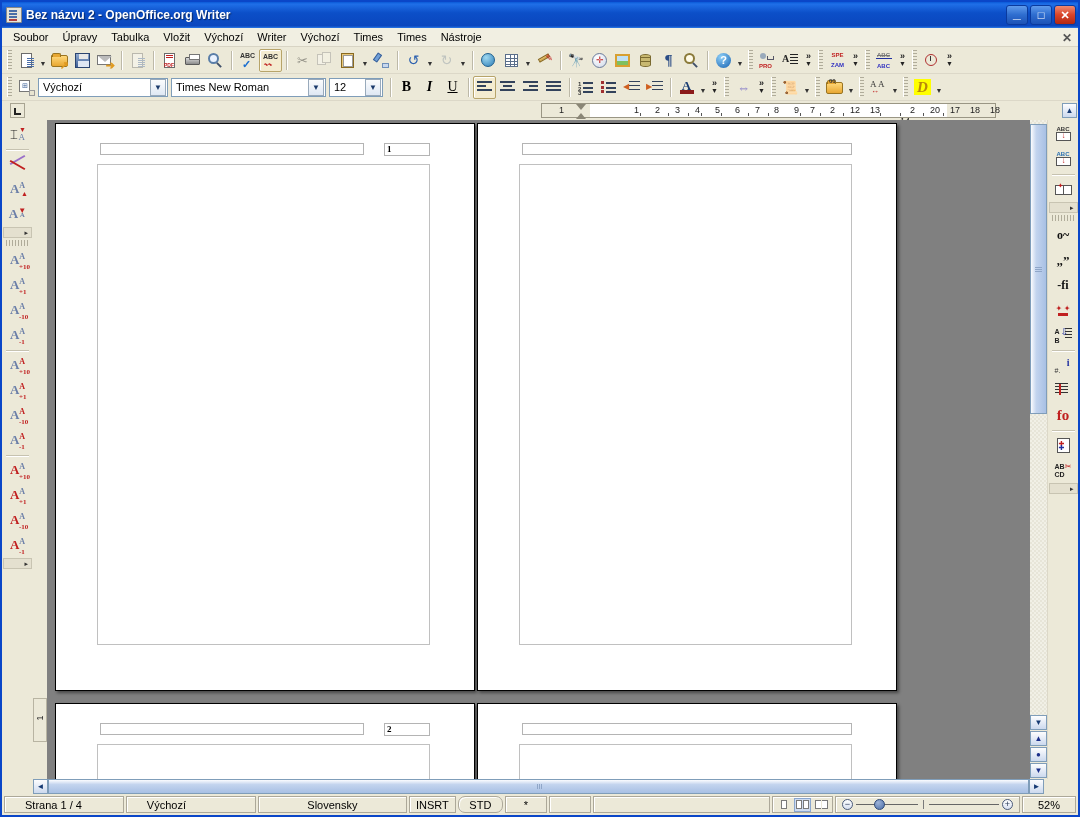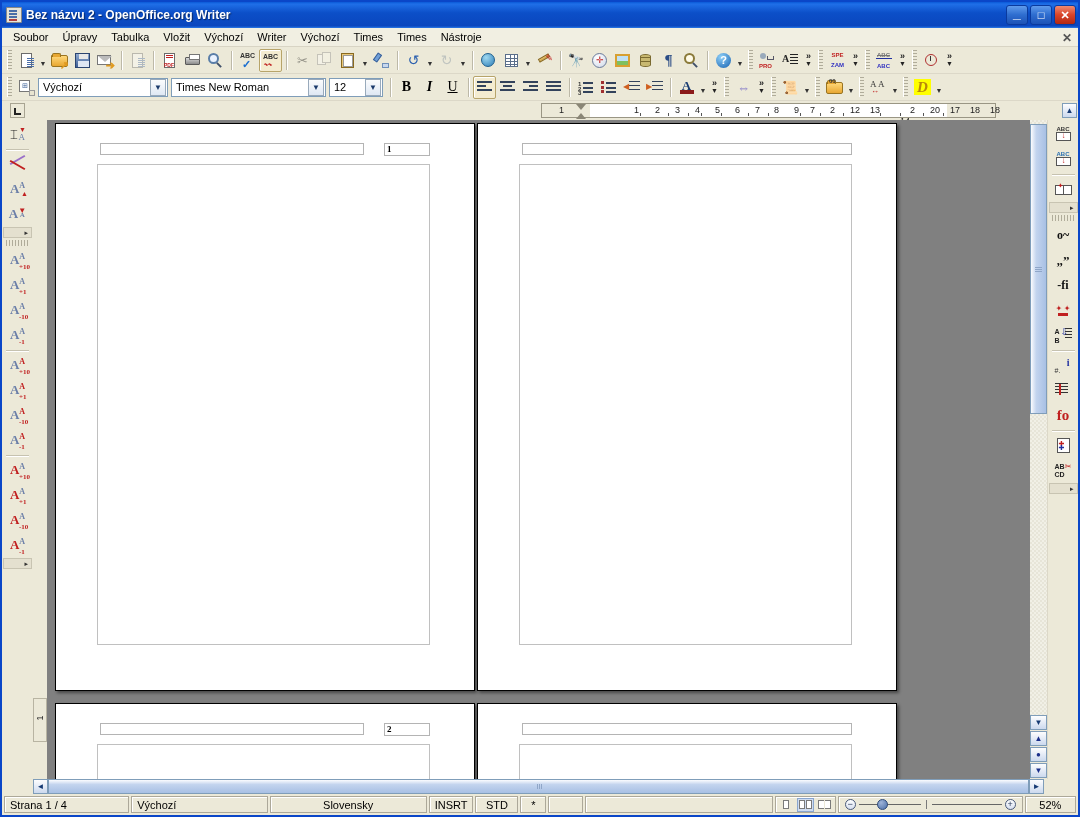--- a/index.html
+++ b/index.html
@@ -246,21 +246,21 @@
   .hs-thumb::after { content:""; position:absolute; top:4px; bottom:4px; left:50%; width:5px; margin-left:-2px;
     background-image: repeating-linear-gradient(to right, #8fa6c8 0 1px, transparent 1px 2px); }
 
   
   .statusbar {
     height:21px; display:flex; align-items:center; flex:none;
     background:#ece9d8; padding:0 2px; gap:2px;
   }
   .sfield {
     height:17px; border:1px solid #aca899; background:#ece9d8;
-    display:flex; align-items:center; font-size:11px; padding:0 5px;
+    display:flex; align-items:center; font-size:11px; padding:0 20px;
     box-shadow: inset 1px 1px 0 #fff;
   }
   .sfield.c { justify-content:center; }
   .viewbtns { display:flex; border:1px solid #aca899; height:17px; align-items:center;
     box-shadow: inset 1px 1px 0 #fff; padding:0 2px; gap:2px; background:#ece9d8; }
   .vbtn { width:17px; height:14px; display:flex; align-items:center; justify-content:center; gap:1px; }
   .vbtn.on { background:#cfdcf0; border:1px solid #8aa6ce; }
   .vpage { width:6px; height:9px; background:#fff; border:1px solid #7a7a7a; }
   .zoomslider { display:flex; align-items:center; height:17px; border:1px solid #aca899;
     box-shadow: inset 1px 1px 0 #fff; padding:0 6px; gap:0; background:#ece9d8; }
@@ -953,21 +953,21 @@
         <span>►</span>
       </div>
     <div style="width:34px;"></div>
   </div>
 
   <div class="statusbar">
     <div class="sfield" style="width:133px;">Strana 1 / 4</div>
     <div class="sfield" style="width:145px;">Výchozí</div>
     <div class="sfield c" style="width:167px;">Slovensky</div>
     <div class="sfield c" style="width:47px;">INSRT</div>
-    <div class="sfield c" style="width:45px;">STD</div>
+    <div class="sfield c" style="width:45px;border-radius:7px;">STD</div>
     <div class="sfield c" style="width:27px;">*</div>
     <div class="sfield" style="width:36px;"></div>
     <div class="sfield" style="width:200px;"></div>
 
     <div class="viewbtns">
       <div class="vbtn">
           <span class="vpage"></span>
         </div>
       <div class="vbtn on">
           <span class="vpage"></span>

